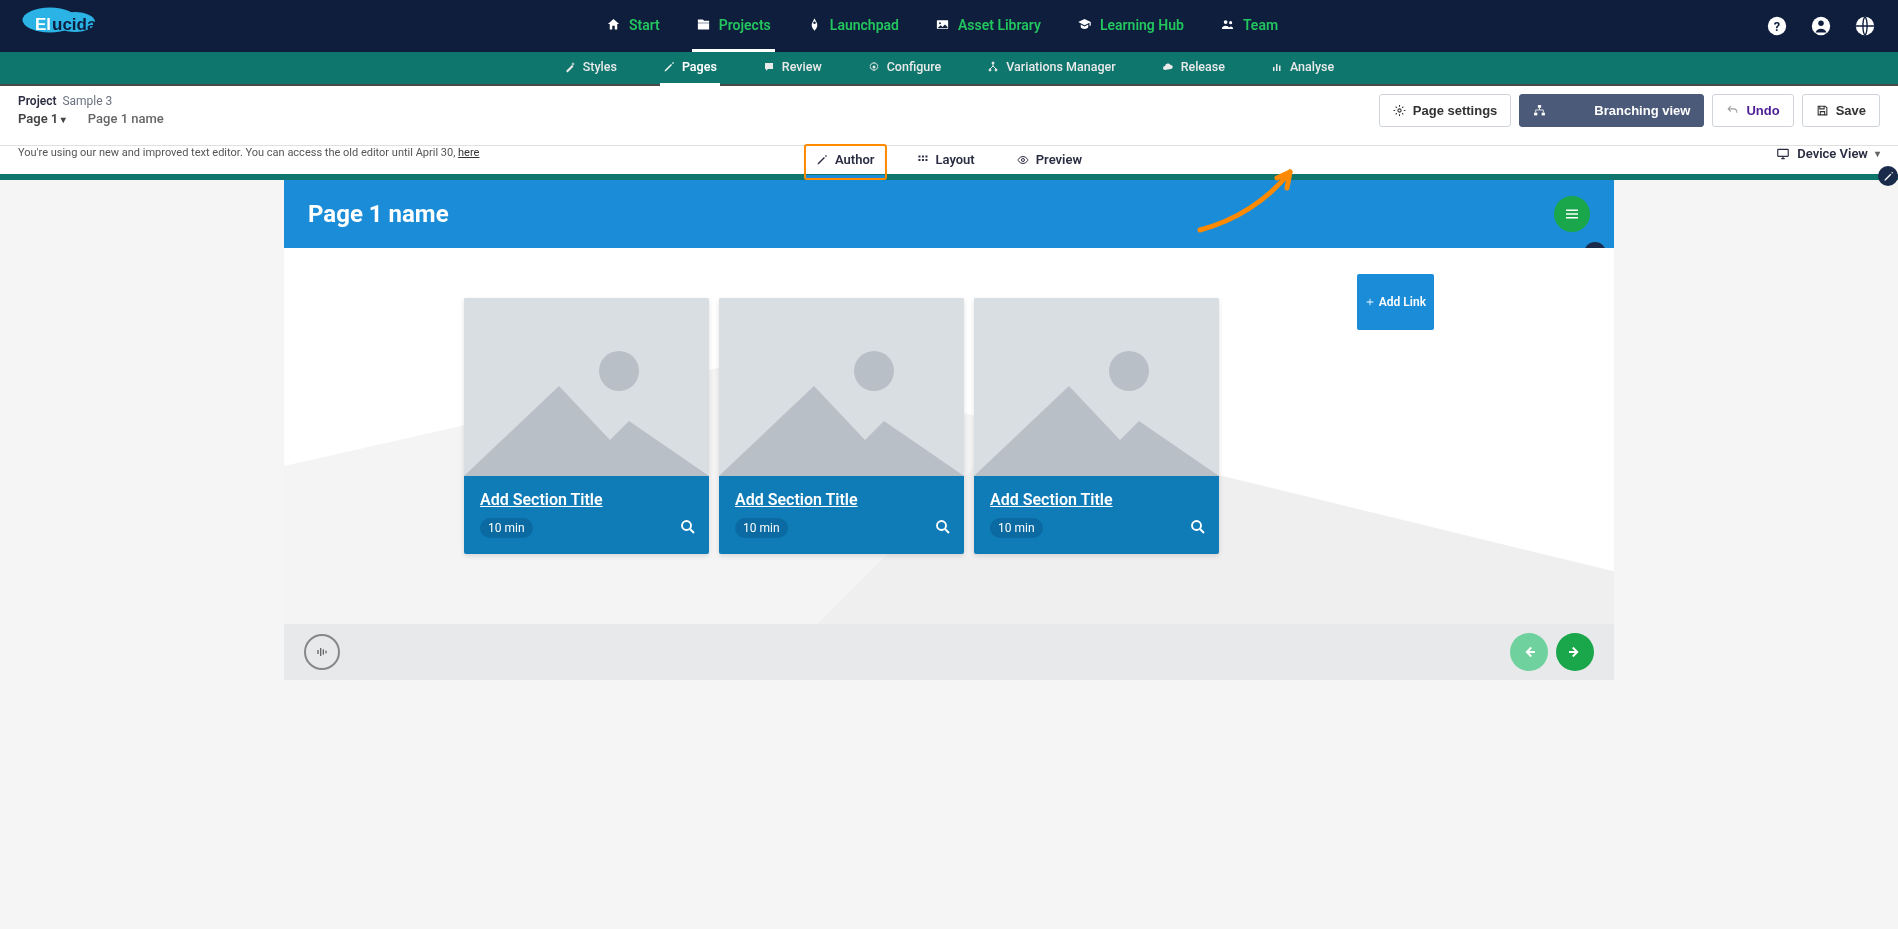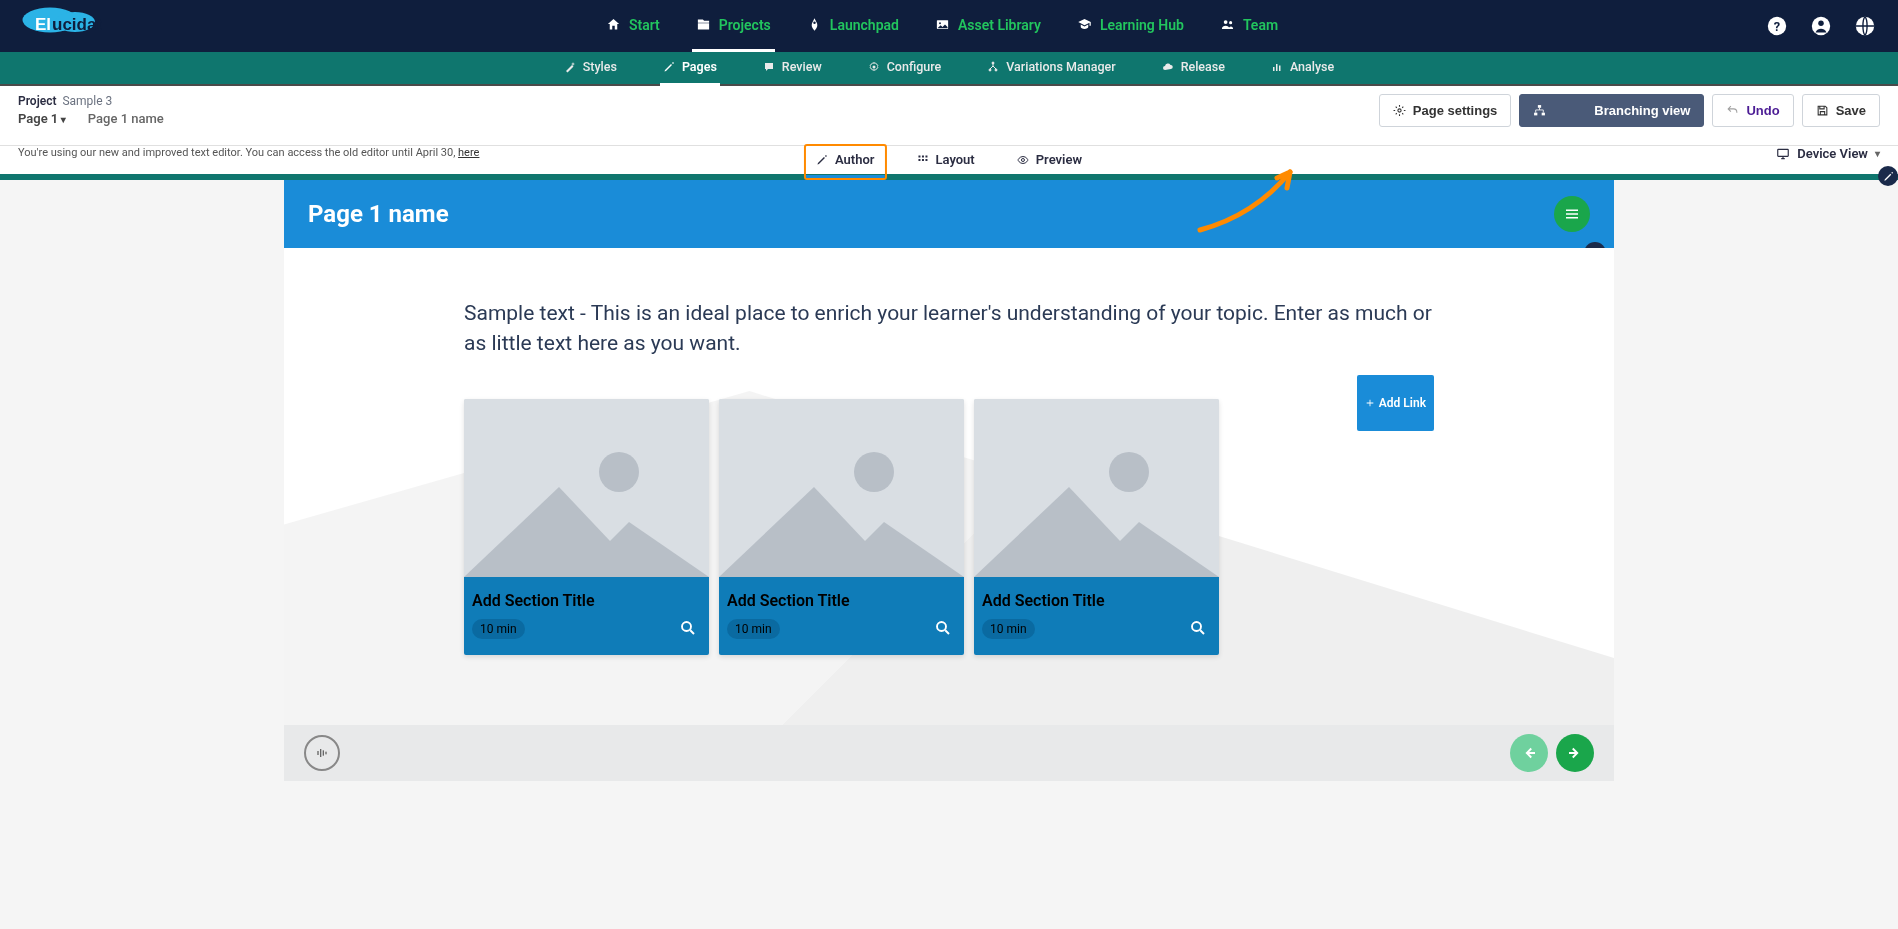--- a/index.html
+++ b/index.html
@@ -54,21 +54,21 @@
   .page-body::before { content:""; position:absolute; left:0;right:0;bottom:0;top:30%; background: linear-gradient(135deg, #f4f4f4 0%, #f4f4f4 50%, #efefef 50%, #efefef 100%); z-index:0; clip-path: polygon(0 40%, 35% 0, 100% 80%, 100% 100%, 0 100%);}
   .intro-text { font-size: 21px; line-height: 1.45; color: #2b3a55; position: relative; z-index:1; margin-bottom: 40px;}
   .cards-area { position: relative; z-index:1;}
   .add-link-btn { position: absolute; right: 0; top: -24px; background: #1a8cd8; color:#fff; font-size:12px; font-weight:600; padding:21px 8px; border-radius:2px; display:inline-flex; align-items:center; gap:4px; cursor:pointer;}
   .cards { display:flex; gap: 10px; }
   .card { flex: 0 0 245px; background: #d9dee3; border-radius:2px; overflow:hidden; box-shadow:0 2px 5px rgba(0,0,0,0.12); cursor:pointer;}
   .card .img { height: 178px; background: #d9dee3; position:relative; overflow:hidden;}
   .card .img .sun { position:absolute; left:55%; top:30%; width:40px; height:40px; background:#b8bfc7; border-radius:50%;}
   .card .img .mtn1 { position:absolute; bottom:0; left:0; width:0;height:0; border-left: 95px solid transparent; border-right: 85px solid transparent; border-bottom: 90px solid #b8bfc7;}
   .card .img .mtn2 { position:absolute; bottom:0; left:110px; width:0;height:0; border-left: 55px solid transparent; border-right: 80px solid transparent; border-bottom: 55px solid #b8bfc7;}
-  .card .meta { background:#0f7cb8; color:#000000; padding: 14px 8px 16px; position:relative;}
+  .card .meta { background:#0f7cb8; color:#ffffff; padding: 14px 16px 16px; position:relative;text-decoration:underline;}
   .card .meta .title { font-size: 16px; font-weight:600; margin-bottom:8px;}
   .card .meta .badge { display:inline-block; background:#0a6aa1; font-size:12px; padding:3px 8px; border-radius:10px; }
   .card .meta .zoom { position:absolute; right:12px; bottom:18px; }
 
   
   .bottom-bar { background:#e8e9ea; height: 56px; display:flex; align-items:center; padding: 0 20px; position:relative;}
   .audio-btn { width:36px;height:36px;border-radius:50%; border:2px solid #888; display:inline-flex;align-items:center;justify-content:center;cursor:pointer;}
   .nav-btns { margin-left:auto; display:flex; gap:8px;}
   .nav-fab { width:38px;height:38px;border-radius:50%; display:inline-flex;align-items:center;justify-content:center; cursor:pointer; color:#fff;}
   .nav-fab.prev { background:#6fd19e;}
@@ -366,21 +366,20 @@
       </span>
     </div>
 
     <span class="edit-bubble">
         <svg width="11" height="11" viewBox="0 0 24 24" fill="#fff">
           <path d="M3 21l3-1L18 8l-2-2L4 18zM18 4l2 2 2-2-2-2z"></path>
         </svg>
       </span>
 
     <div class="page-body">
-      <p class="intro-text">Sample text - This is an ideal place to enrich your learner's understanding of your topic. Enter as much or as little text here as you want.</p>
 
       <div class="cards-area">
         <span class="add-link-btn">
           <span class="ico">
               <svg width="10" height="10" viewBox="0 0 24 24" fill="#fff">
                 <path d="M11 4h2v16h-2zM4 11h16v2H4z"></path>
               </svg>
             </span>
           <span>Add Link</span>
         </span>

